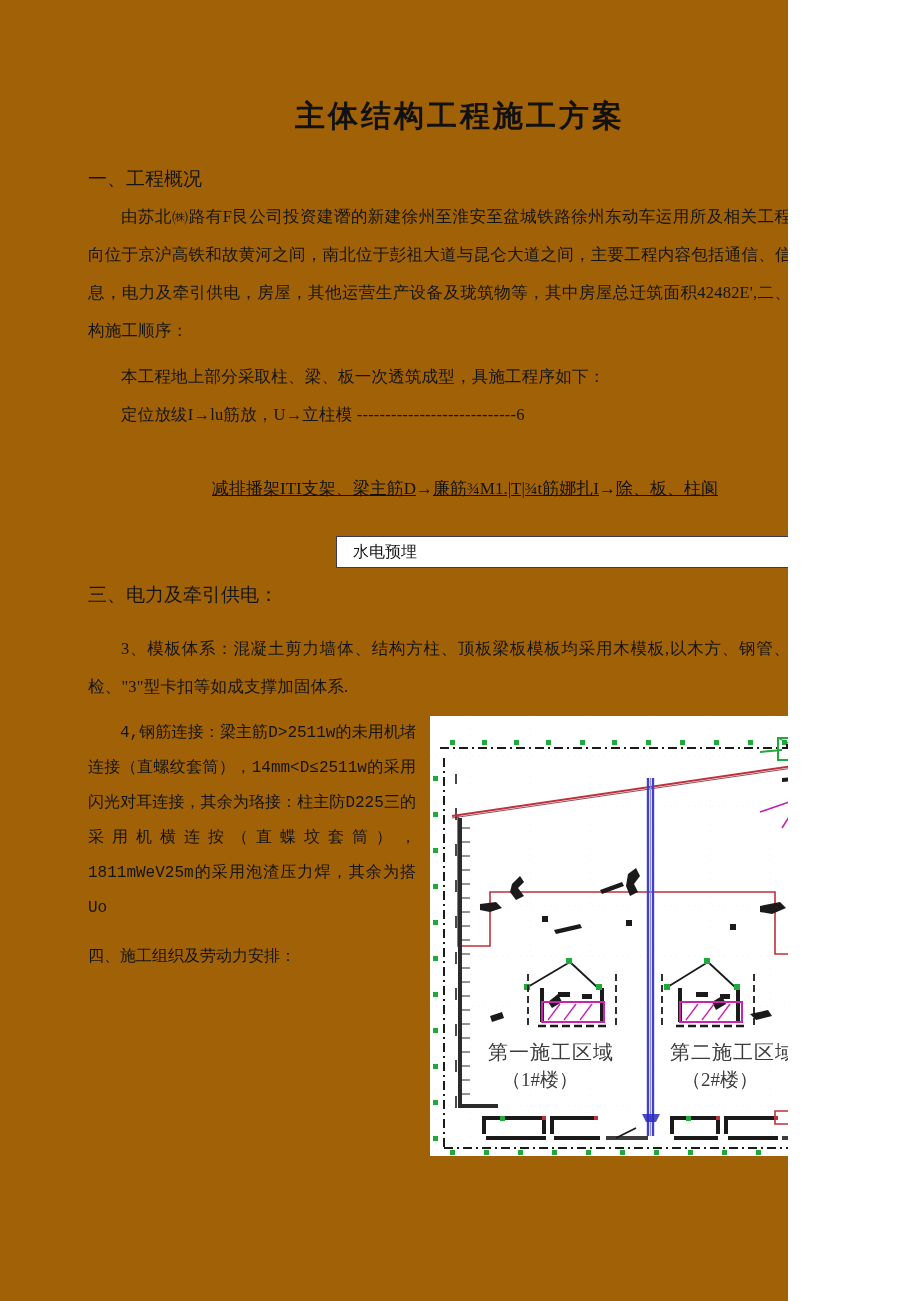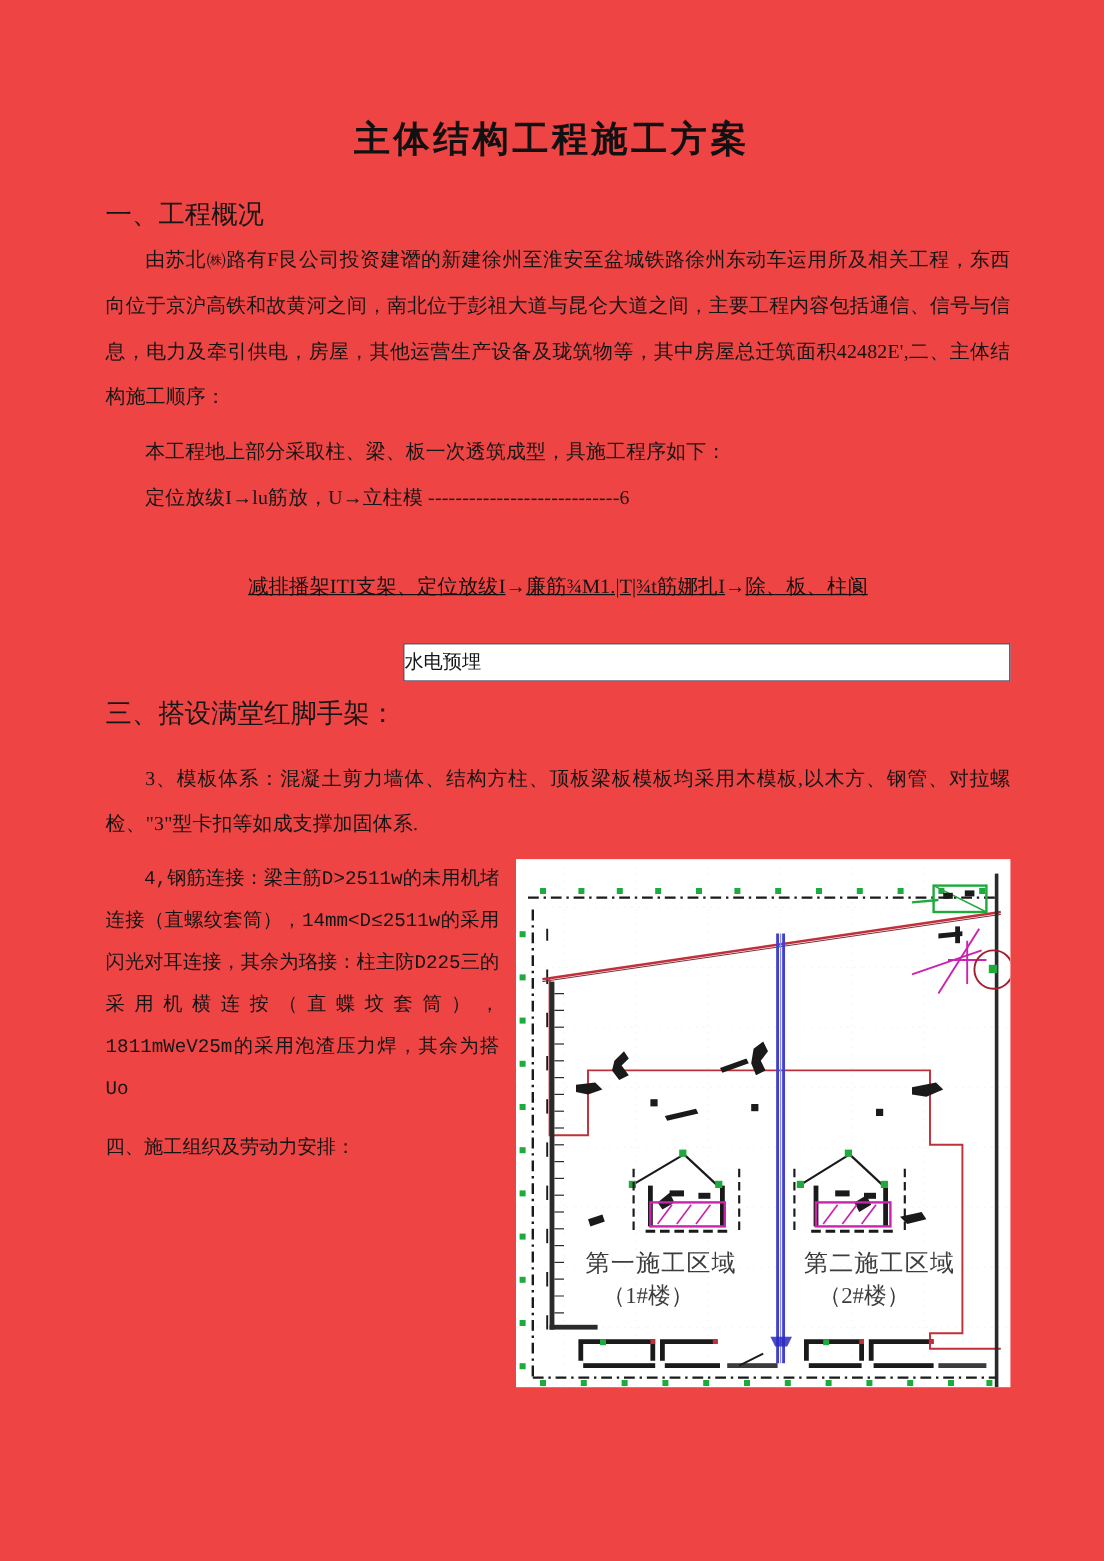--- a/index.html
+++ b/index.html
@@ -6,23 +6,23 @@
     margin: 0;
     padding: 0;
     background: #ffffff;
   }
   body {
     font-family: "Liberation Serif", "DejaVu Serif", serif;
     color: #1a1a1a;
   }
   #page {
     position: relative;
-    width: 920px;
+    width: 788px;
     height: 1301px;
-    background: #ef4444;
+    background: #a16207;
     overflow: hidden;
     box-sizing: border-box;
   }
   .doc-title {
     position: absolute;
     top: 96px;
     left: 0;
     width: 920px;
     text-align: center;
     font-size: 30px;
@@ -41,21 +41,21 @@
     margin: 0 0 0 0;
     font-size: 16.5px;
     line-height: 38px;
     text-align: justify;
     text-justify: inter-ideograph;
     letter-spacing: 0.2px;
     color: #151515;
   }
   p.heading {
     margin: 0;
-    font-size: 22px;
+    font-size: 19px;
     line-height: 38px;
     color: #151515;
   }
   .indent { text-indent: 2em; }
   .gap-sm { height: 8px; }
 
   
   .flow-line {
     margin: 0;
     font-size: 17px;
@@ -67,21 +67,21 @@
   }
   .flow-line .u { text-decoration: underline; }
 
   .box-row {
     margin: 0;
     height: 32px;
     border: 1px solid #3a3a55;
     box-sizing: border-box;
     display: flex;
     align-items: center;
-    padding-left: 0;
+    padding-left: 16px;
     font-size: 16px;
     color: #151515;
     background: #fff;
   }
 
   
   .wrap-block { position: relative; }
   .figure {
     float: right;
     width: 412px;
@@ -128,32 +128,32 @@
     <p class="para indent">由苏北㈱路有F艮公司投资建谮的新建徐州至淮安至盆城铁路徐州东动车运用所及相关工程，东西向位于京沪高铁和故黄河之间，南北位于彭祖大道与昆仑大道之间，主要工程内容包括通信、信号与信息，电力及牵引供电，房屋，其他运营生产设备及珑筑物等，其中房屋总迁筑面积42482E',二、主体结构施工顺序：</p>
 
     <div class="gap-sm"></div>
 
     <p class="para indent">本工程地上部分采取柱、梁、板一次透筑成型，具施工程序如下：</p>
     <p class="para indent">定位放绂I→lu筋放，U→立柱模 ----------------------------6</p>
 
     <div style="height:36px"></div>
 
     <p class="flow-line">
-      <span class="u">减排播架ITI支架、定位放绂I</span><span>→</span><span class="u">廉筋¾M1.|T|¾t筋娜扎I</span><span>→</span><span class="u">除、板、柱阆</span>
+      <span class="u">减排播架ITI支架、梁主筋D</span><span>→</span><span class="u">廉筋¾M1.|T|¾t筋娜扎I</span><span>→</span><span class="u">除、板、柱阆</span>
     </p>
 
     <div style="height:28px"></div>
 
     <div style="margin-left:248px;width:506px">
       <div class="box-row">水电预埋</div>
     </div>
 
     <div style="height:8px"></div>
 
-    <p class="heading">三、搭设满堂红脚手架：</p>
+    <p class="heading">三、电力及牵引供电：</p>
 
     <div class="gap-sm"></div>
 
 
     <div class="gap-sm"></div>
 
     <p class="para indent">3、模板体系：混凝土剪力墙体、结构方柱、顶板梁板模板均采用木模板,以木方、钢管、对拉螺检、"3"型卡扣等如成支撑加固体系.</p>
 
     <div style="height:10px"></div>
 

